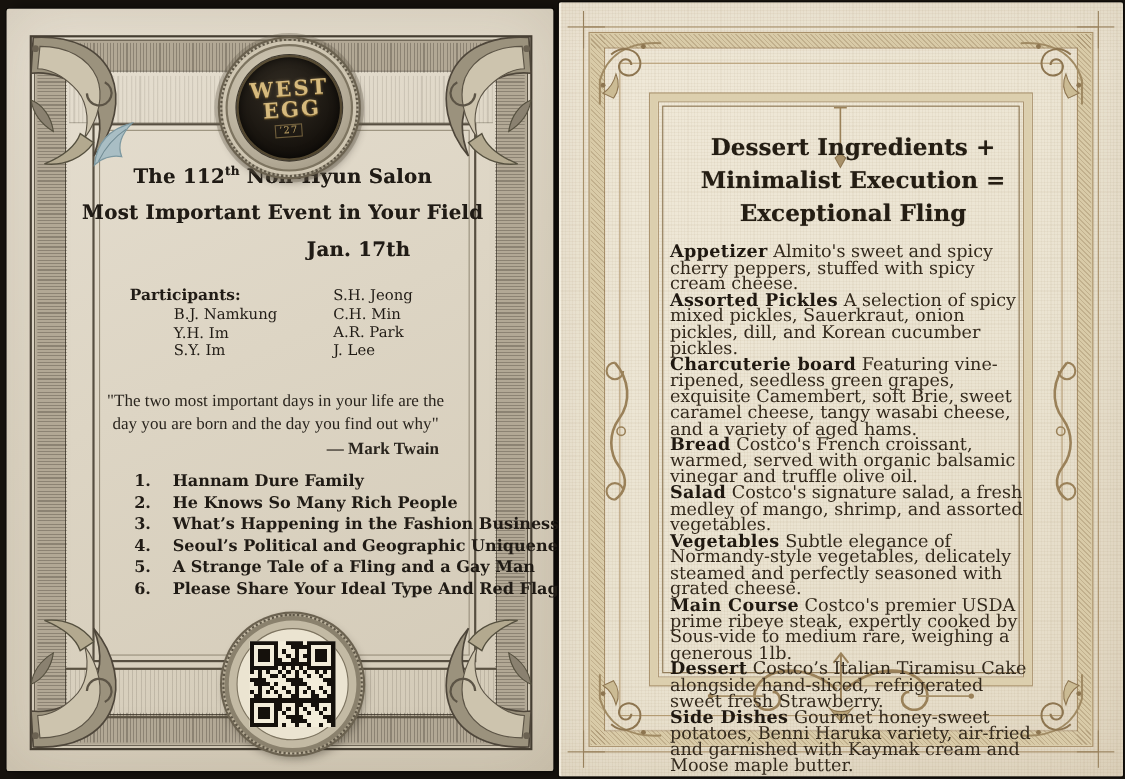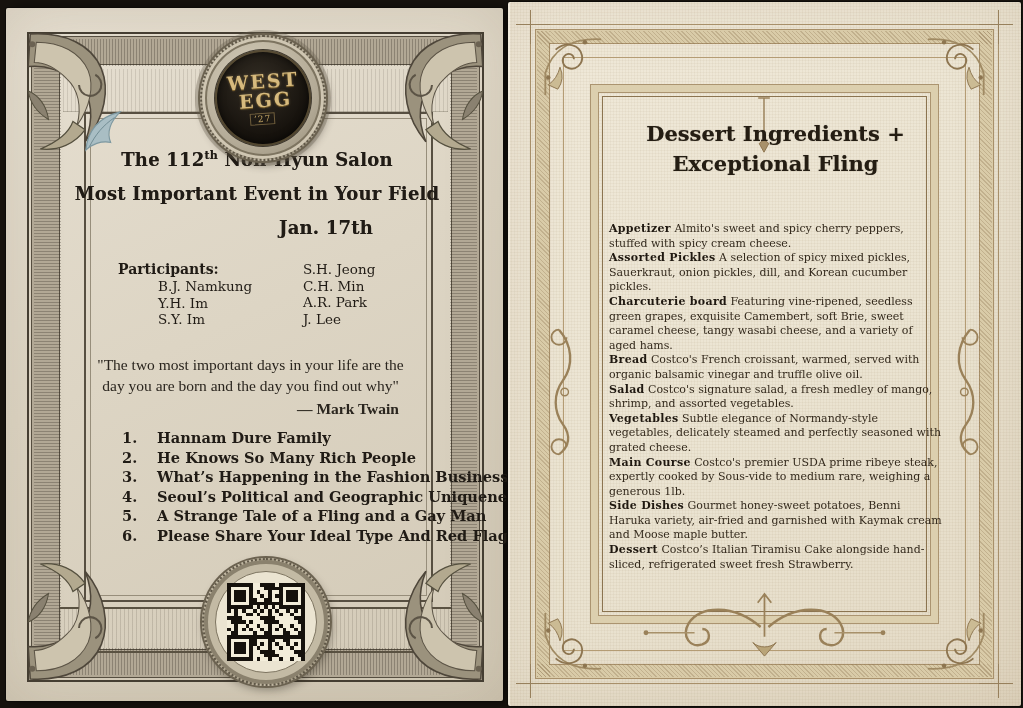--- a/index.html
+++ b/index.html
@@ -115,21 +115,21 @@
          box-shadow:0 0 0 1px #ab9470, inset 0 0 0 1px #ab9470; }
   .rf5 { position:absolute; inset:94px; border:1.5px solid #8b7450; }
   .tick { position:absolute; background:#97805c; }
 
   
   .card-right { color:#30271b; }
   .r-content { position:absolute; left:101px; right:79px; top:0; bottom:0; }
   .r-title { position:absolute; top:117px; left:0; right:0; text-align:center;
              font-weight:bold; font-size:21px; line-height:30px; color:#241d13;
              text-shadow:0 0 .7px rgba(36,29,19,.55); }
-  .menu { position:absolute; top:220px; left:0; right:0; font-size:11px; line-height:14.6px;
+  .menu { position:absolute; top:220px; left:0; right:0; font-size:16px; line-height:14.6px;
           color:#33291c; }
   .menu p { margin:0; }
   .menu b { color:#1f1810; letter-spacing:.3px; }
 </style>
 </head>
 <body>
 
 <svg width="0" height="0" style="position:absolute">
   <defs>
     <symbol id="acanthus" viewBox="0 0 110 120">
@@ -537,37 +537,38 @@
         <use href="#pendant"></use>
       </svg>
     <svg class="orn" style="left:60px;right:60px;bottom:46px;width:393px;height:68px">
         <use href="#flourish"></use>
       </svg>
 
     <div class="r-content">
       <div class="r-title">
 
       <div>Dessert Ingredients +</div>
+          <div>Minimalist Execution =</div>
           <div>Exceptional Fling</div>
         </div>
       <div class="menu">
 
           <p class="menu-item"><b>Appetizer</b> <span>Almito's sweet and spicy cherry peppers, stuffed with spicy cream cheese.</span></p>
 
           <p class="menu-item"><b>Assorted Pickles</b> <span>A selection of spicy mixed pickles, Sauerkraut, onion pickles, dill, and Korean cucumber pickles.</span></p>
 
           <p class="menu-item"><b>Charcuterie board</b> <span>Featuring vine-ripened, seedless green grapes, exquisite Camembert, soft Brie, sweet caramel cheese, tangy wasabi cheese, and a variety of aged hams.</span></p>
 
           <p class="menu-item"><b>Bread</b> <span>Costco's French croissant, warmed, served with organic balsamic vinegar and truffle olive oil.</span></p>
 
           <p class="menu-item"><b>Salad</b> <span>Costco's signature salad, a fresh medley of mango, shrimp, and assorted vegetables.</span></p>
 
           <p class="menu-item"><b>Vegetables</b> <span>Subtle elegance of Normandy-style vegetables, delicately steamed and perfectly seasoned with grated cheese.</span></p>
 
           <p class="menu-item"><b>Main Course</b> <span>Costco's premier USDA prime ribeye steak, expertly cooked by Sous-vide to medium rare, weighing a generous 1lb.</span></p>
 
+          <p class="menu-item"><b>Dessert</b> <span>Costco’s Italian Tiramisu Cake alongside hand-sliced, refrigerated sweet fresh Strawberry.</span></p>
+
           <p class="menu-item"><b>Side Dishes</b> <span>Gourmet honey-sweet potatoes, Benni Haruka variety, air-fried and garnished with Kaymak cream and Moose maple butter.</span></p>
-
-          <p class="menu-item"><b>Dessert</b> <span>Costco’s Italian Tiramisu Cake alongside hand-sliced, refrigerated sweet fresh Strawberry.</span></p>
         </div>
     </div>
   </section>
 </div>
 
 </body></html>

